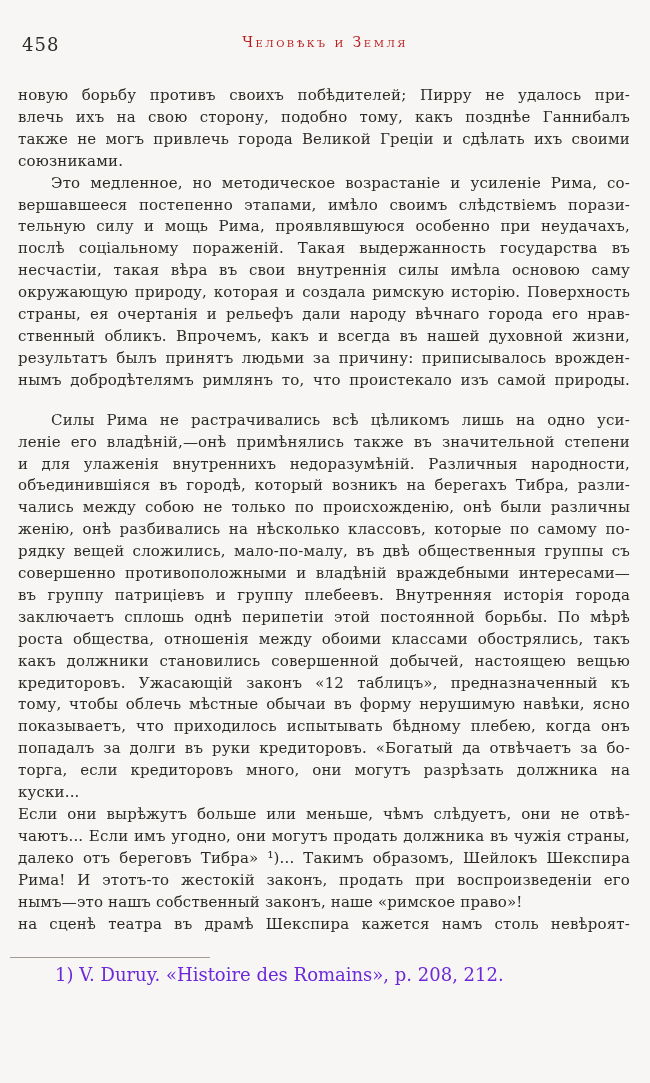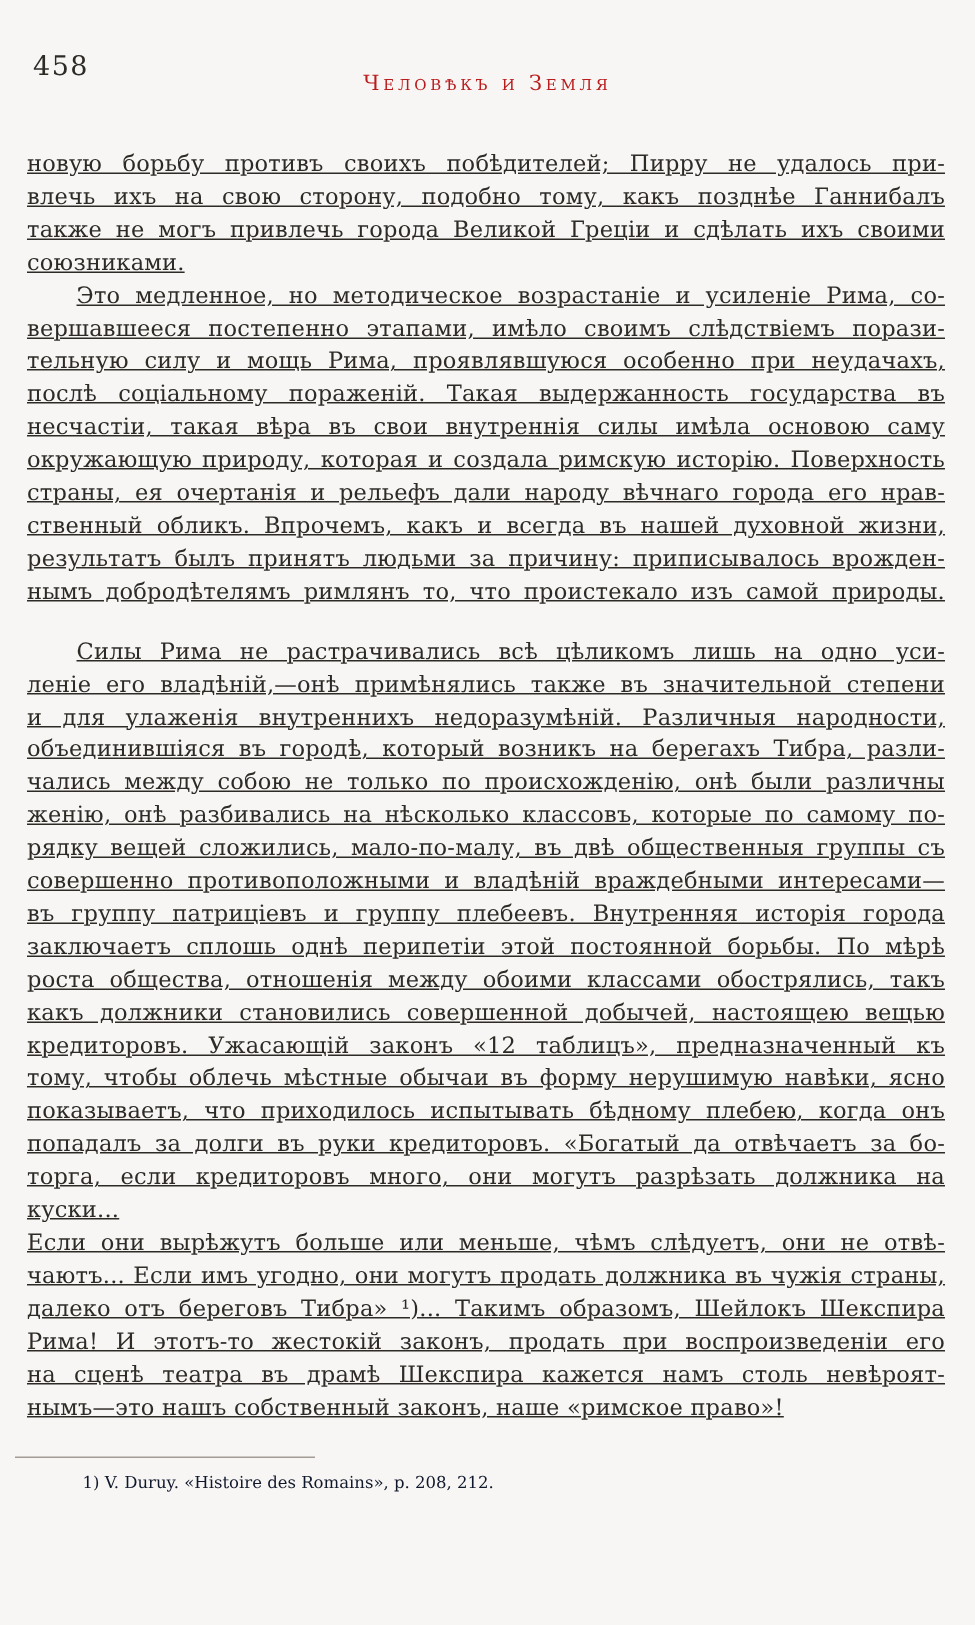--- a/index.html
+++ b/index.html
@@ -8,40 +8,39 @@
     width: 650px;
     height: 1083px;
     background: #f7f6f4;
     font-family: "DejaVu Serif", serif;
     color: #2e2b27;
     overflow: hidden;
     box-sizing: border-box;
   }
   .running-head {
     position: relative;
-    padding-top: 48px;
+    padding-top: 34px;
     height: 24px;
   }
   .page-number {
     position: absolute;
     left: 22px;
     top: 34px;
     font-size: 18px;
     letter-spacing: 1px;
   }
   .header-title {
     text-align: center;
     font-size: 14px;
     font-variant: small-caps;
     letter-spacing: 2.5px;
     color: #b91c1c;
   }
   .text-block {
     margin: 27px 20px 0 18px;
-    text-decoration: underline;
   }
   .para { margin: 0; }
   .para.gap { margin-top: 18px; }
   .line {
     font-size: 15px;
     line-height: 21.9px;
     letter-spacing: 0.15px;
     text-align: justify;
     text-align-last: justify;
     white-space: normal;
@@ -50,23 +49,23 @@
   .line.first-indent { text-indent: 33px; }
   .footnote-rule {
     margin: 22px 0 0 10px;
     width: 200px;
     border: 0;
     border-top: 1px solid #a29c93;
     height: 0;
   }
   .footnote {
     margin: 8px 20px 0 55px;
-    font-size: 11px;
+    font-size: 18px;
     line-height: 18px;
-    color: #0f172a;
+    color: #6d28d9;
   }
 </style>
 </head>
 <body>
 
 <div class="page">
   <div class="running-head">
     <span class="page-number">458</span>
     <div class="header-title">Человѣкъ и Земля</div>
   </div>
@@ -105,20 +104,20 @@
         <div class="line">какъ должники становились совершенной добычей, настоящею вещью</div>
         <div class="line">кредиторовъ. Ужасающій законъ «12 таблицъ», предназначенный къ</div>
         <div class="line">тому, чтобы облечь мѣстные обычаи въ форму нерушимую навѣки, ясно</div>
         <div class="line">показываетъ, что приходилось испытывать бѣдному плебею, когда онъ</div>
         <div class="line">попадалъ за долги въ руки кредиторовъ. «Богатый да отвѣчаетъ за бо-</div>
         <div class="line">торга, если кредиторовъ много, они могутъ разрѣзать должника на куски...</div>
         <div class="line">Если они вырѣжутъ больше или меньше, чѣмъ слѣдуетъ, они не отвѣ-</div>
         <div class="line">чаютъ... Если имъ угодно, они могутъ продать должника въ чужія страны,</div>
         <div class="line">далеко отъ береговъ Тибра» ¹)... Такимъ образомъ, Шейлокъ Шекспира</div>
         <div class="line">Рима! И этотъ-то жестокій законъ, продать при воспроизведеніи его</div>
+        <div class="line last">нымъ—это нашъ собственный законъ, наше «римское право»!</div>
         <div class="line">на сценѣ театра въ драмѣ Шекспира кажется намъ столь невѣроят-</div>
-        <div class="line last">нымъ—это нашъ собственный законъ, наше «римское право»!</div>
       </div>
     </div>
 
   <hr class="footnote-rule">
   <div class="footnote">1) V. Duruy. «Histoire des Romains», p. 208, 212.</div>
 </div>
 
 </body></html>

